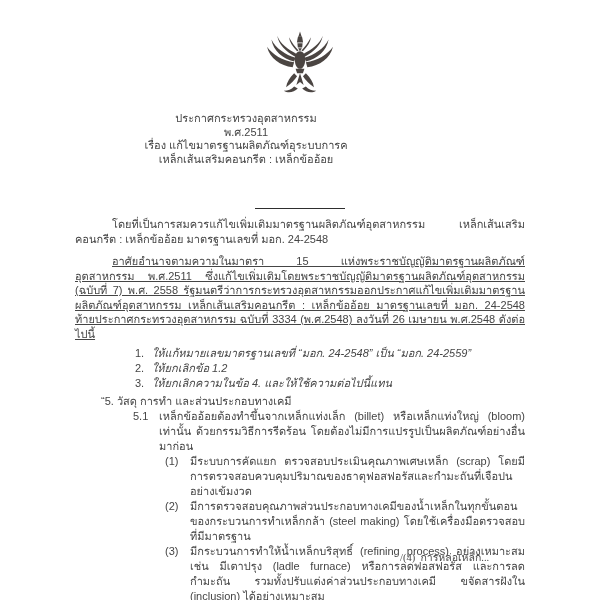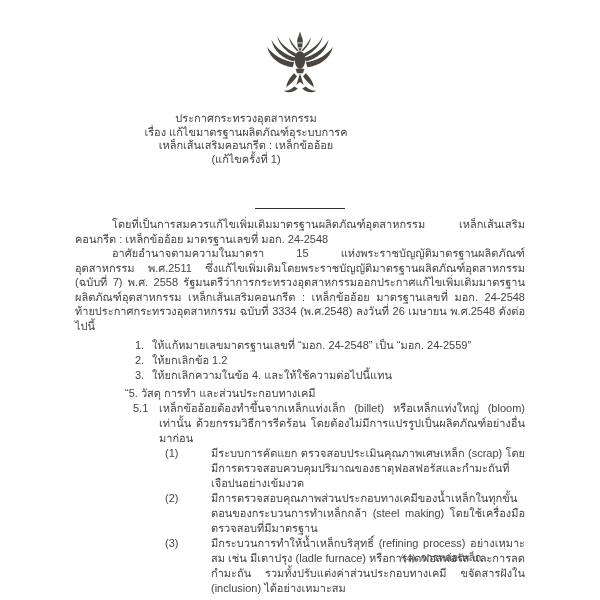--- a/index.html
+++ b/index.html
@@ -29,33 +29,33 @@
     border-top:1.5px solid #2e2e2e;
   }
   
   .doc-body{
     position:absolute;left:75px;top:217px;width:450px;
     font-size:11px;line-height:14.5px;color:#454545;
   }
   .para{
     margin:0;text-indent:37px;text-align:justify;
   }
-  .para + .para{}
+  .para + .para{margin-top:8px;text-decoration:underline;}
   .amend-list{margin-top:5px;}
   .amend-item{display:flex;margin-left:60px;line-height:15px;}
   .amend-num{flex:none;width:17px;}
-  .amend-text{flex:1;}
+  .amend-text{flex:1;font-style:italic;}
   .clause5{margin-top:3px;line-height:15px;}
-  .c5-heading{margin-left:50px;}
+  .c5-heading{margin-left:26px;}
   .c5-item{display:flex;margin-left:58px;}
   .c5-num{flex:none;width:26px;}
   .c5-text{flex:1;text-align:justify;}
   .c5-sub{display:flex;margin-left:90px;}
   .c5-sub-num{flex:none;width:25px;}
-  .c5-sub-text{flex:1;text-align:justify;margin-left:21px;}
+  .c5-sub-text{flex:1;text-align:justify;}
   .footer-note{
     position:absolute;left:400px;top:549px;
     font-size:10.5px;color:#4a4a4a;white-space:pre;font-family:Liberation Serif, serif;
   }
 </style>
 </head>
 <body>
 
 <div class="page">
 
@@ -91,23 +91,23 @@
           <path d="M52 43 C36 41 23 33 15 22 C19 38 33 48 50 50 Z"></path>
           <path d="M52 58 C46 64 42 70 41 77 C47 73 53 67 56 62 Z"></path>
           <path d="M52 76 C48 80 44 82 38 82 C44 86 52 84 57 79 Z"></path>
         </g>
       </g>
     </svg>
   </div>
 
   <div class="doc-header">
     <div class="hline">ประกาศกระทรวงอุตสาหกรรม</div>
+    <div class="hline">พ.ศ.2511</div>
     <div class="hline">เรื่อง แก้ไขมาตรฐานผลิตภัณฑ์อุระบบการค</div>
     <div class="hline">เหล็กเส้นเสริมคอนกรีต : เหล็กข้ออ้อย</div>
-    <div class="hline">(แก้ไขครั้งที่ 1)</div>
   </div>
 
   <div class="rule"></div>
 
   <div class="doc-body">
     <p class="para">โดยที่เป็นการสมควรแก้ไขเพิ่มเติมมาตรฐานผลิตภัณฑ์อุตสาหกรรม เหล็กเส้นเสริมคอนกรีต : เหล็กข้ออ้อย มาตรฐานเลขที่ มอก. 24-2548</p>
     <p class="para">อาศัยอำนาจตามความในมาตรา 15 แห่งพระราชบัญญัติมาตรฐานผลิตภัณฑ์อุตสาหกรรม พ.ศ.2511 ซึ่งแก้ไขเพิ่มเติมโดยพระราชบัญญัติมาตรฐานผลิตภัณฑ์อุตสาหกรรม (ฉบับที่ 7) พ.ศ. 2558 รัฐมนตรีว่าการกระทรวงอุตสาหกรรมออกประกาศแก้ไขเพิ่มเติมมาตรฐานผลิตภัณฑ์อุตสาหกรรม เหล็กเส้นเสริมคอนกรีต : เหล็กข้ออ้อย มาตรฐานเลขที่ มอก. 24-2548 ท้ายประกาศกระทรวงอุตสาหกรรม ฉบับที่ 3334 (พ.ศ.2548) ลงวันที่ 26 เมษายน พ.ศ.2548 ดังต่อไปนี้</p>
 
     <div class="amend-list">
       <div class="amend-item">

